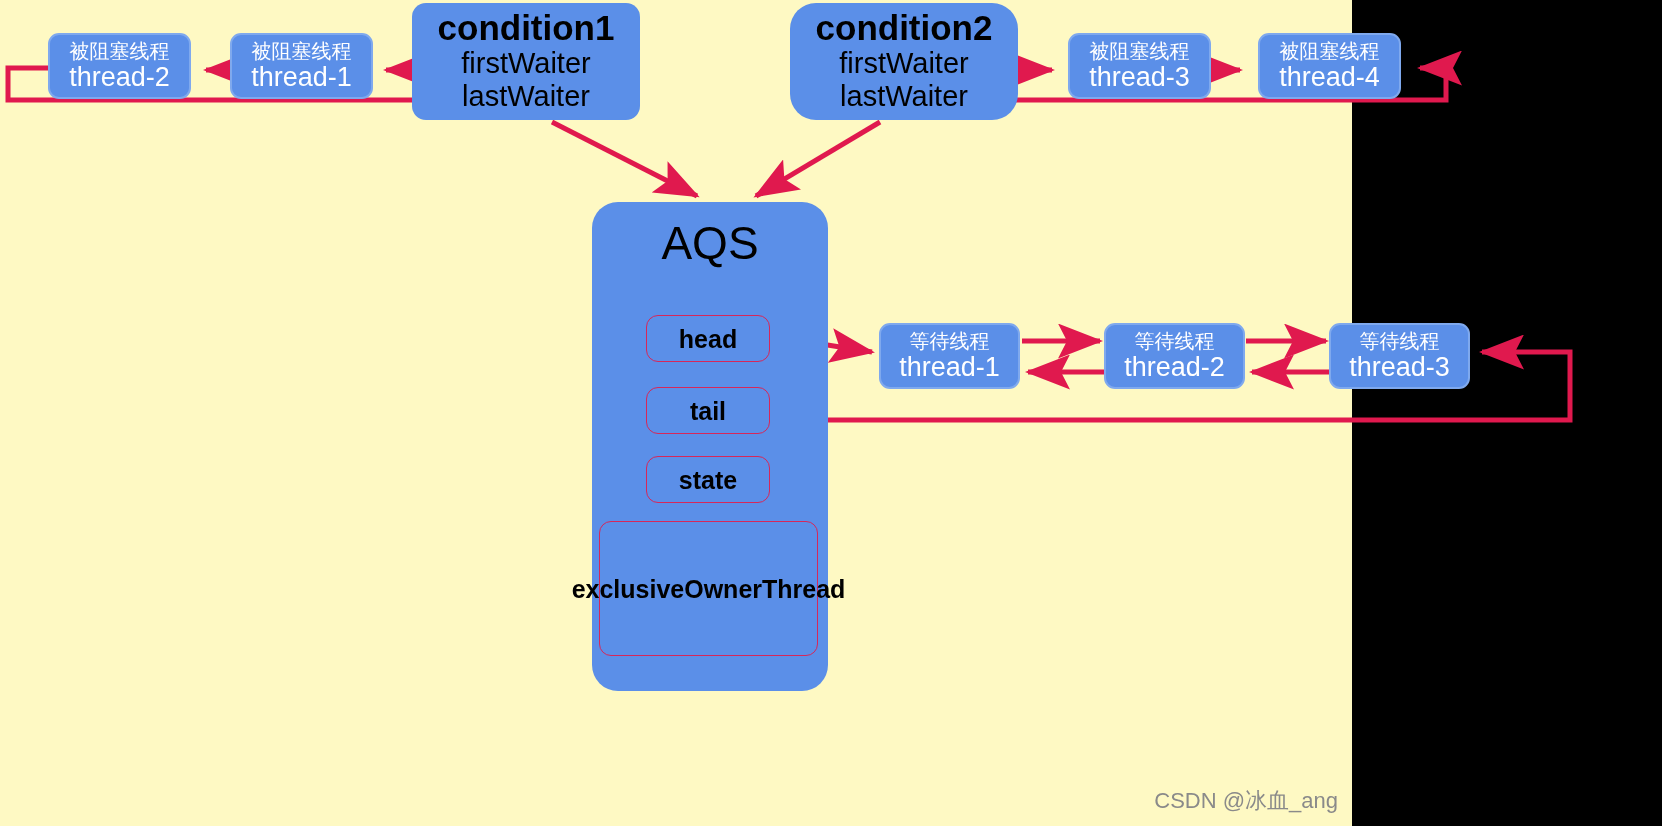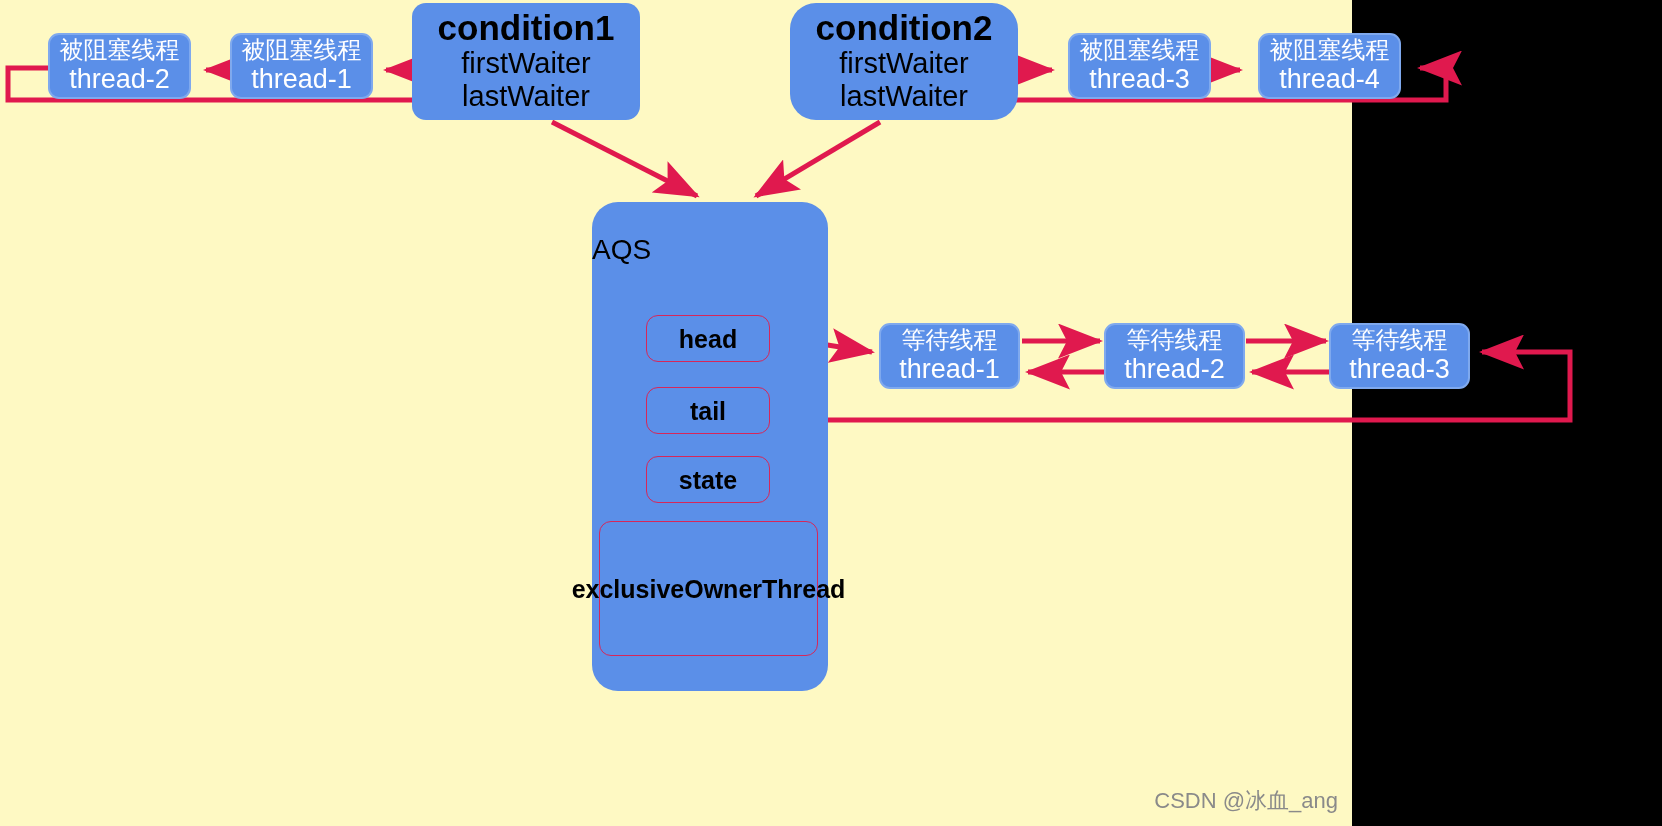--- a/index.html
+++ b/index.html
@@ -7,26 +7,26 @@
   #stage{position:relative;width:1352px;height:826px;background:#fef9c3;}
   svg.layer{position:absolute;left:0;top:0;width:1662px;height:826px;pointer-events:none;}
   .node{position:absolute;box-sizing:border-box;display:flex;flex-direction:column;
         align-items:center;justify-content:center;text-align:center;}
   
   .cond{background:#5B8FE8;border-radius:14px;}
   .cond .ttl{font-size:35px;font-weight:bold;color:#000;line-height:1.05;}
   .cond .fld{font-size:29px;color:#000;line-height:1.15;}
   
   .thr{background:#5B8FE8;border:2px solid #7FA9EE;border-radius:11px;color:#fff;}
-  .thr .l1{font-size:24px;line-height:1.12;}
+  .thr .l1{font-size:20px;line-height:1.12;}
   .thr .l2{font-size:27px;line-height:1.12;}
   
   #aqs{background:#5B8FE8;border-radius:26px;}
-  #aqs-title{position:absolute;left:592px;top:216px;width:236px;text-align:left;
-             font-size:28px;color:#000;margin-top:18px;}
+  #aqs-title{position:absolute;left:592px;top:216px;width:236px;text-align:center;
+             font-size:46px;color:#000;}
   .field{position:absolute;box-sizing:border-box;background:#5B8FE8;
          border:1.6px solid #D6275A;border-radius:12px;display:flex;
          align-items:center;justify-content:center;text-align:center;
          font-size:25px;font-weight:bold;color:#000;line-height:1.12;}
   #watermark{position:absolute;right:14px;bottom:10px;font-size:22px;color:#8a8a8a;}
 </style>
 </head>
 <body>
 
 <div id="stage">

